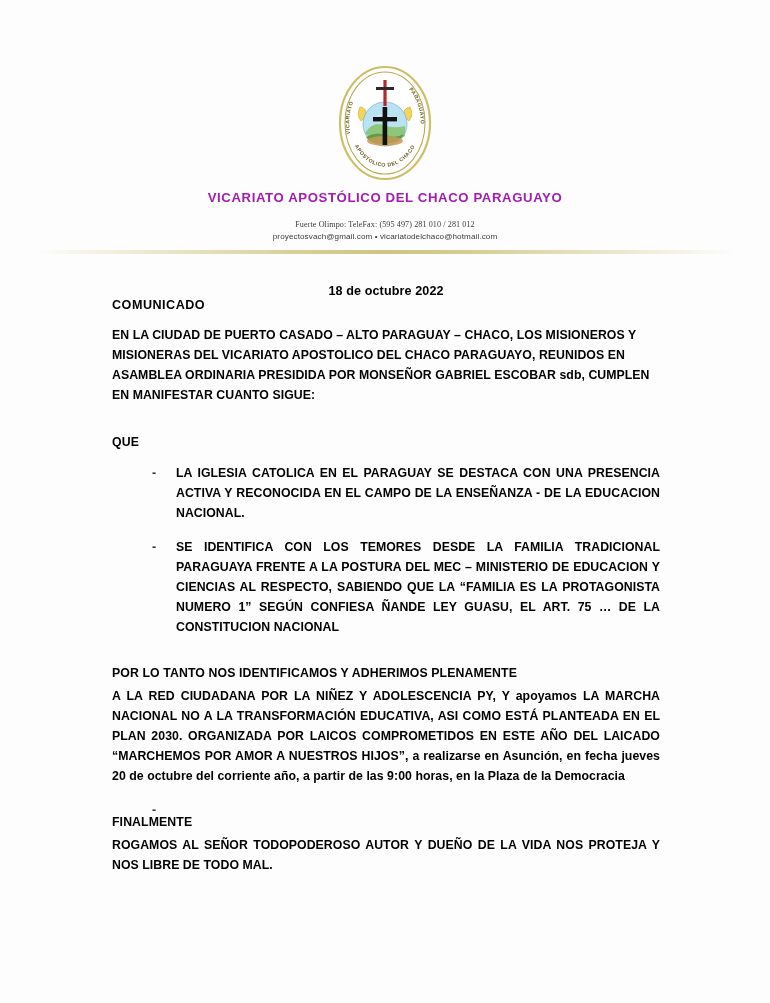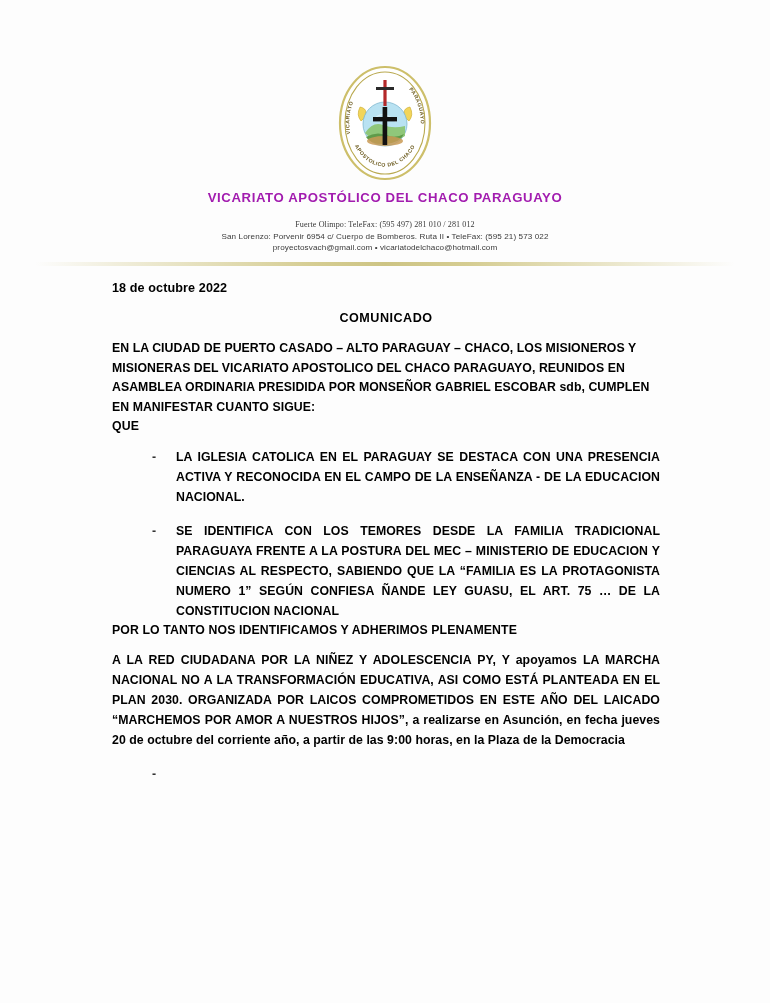--- a/index.html
+++ b/index.html
@@ -65,50 +65,48 @@
         rgba(216,208,154,0) 100%);
     border-radius: 2px;
   }
 
   
   .body-area {
     padding: 0 110px 0 112px;
     box-sizing: border-box;
   }
   .doc-date {
-    margin-top: 15px;
-    text-align: left;
+    margin-top: 30px;
+    text-align: center;
     font-size: 12.6px;
     font-weight: bold;
     letter-spacing: 0.1px;
   }
   .doc-title {
-    margin-top: 16px;
-    text-align: center;
     font-size: 12.6px;
     font-weight: bold;
     letter-spacing: 0.5px;
   }
   .intro {
     margin-top: 14px;
     text-align: left;
     font-size: 12.3px;
     font-weight: bold;
     line-height: 1.62;
     letter-spacing: 0.05px;
   }
   .section-head {
-    margin-top: 1px;
+    margin-top: 29px;
     font-size: 12.3px;
     font-weight: bold;
     text-align: left;
     letter-spacing: 0.1px;
   }
   .para {
-    margin-top: 13px;
+    margin-top: 6px;
     font-size: 12.3px;
     font-weight: bold;
     line-height: 1.63;
     text-align: justify;
     letter-spacing: 0.05px;
   }
   .bullet-list {
     margin: 0;
     padding: 0;
     list-style: none;
@@ -172,21 +170,20 @@
         <rect x="49.6" y="44" width="4.6" height="38" fill="#111111"></rect>
         <rect x="40" y="54" width="24" height="4.4" fill="#111111"></rect>
 
         <rect x="50.4" y="17" width="3.2" height="26" fill="#b4282a"></rect>
         <rect x="43" y="24" width="18" height="3" fill="#2a2a2a"></rect>
       </svg>
     </div>
 
     <div class="org-name">VICARIATO APOSTÓLICO DEL CHACO PARAGUAYO</div>
     <div class="contact-line first">Fuerte Olimpo: TeleFax: (595 497) 281 010 / 281 012</div>
-    <div class="contact-line">San Lorenzo: Porvenir 6954 c/ Cuerpo de Bomberos. Ruta II • TeleFax: (595 21) 573 022</div>
     <div class="contact-line">proyectosvach@gmail.com • vicariatodelchaco@hotmail.com</div>
 
     <div class="rule"></div>
   </div>
 
   <div class="body-area">
 
     <div class="doc-date">18 de octubre 2022</div>
     <div class="doc-title">COMUNICADO</div>
     <div class="intro">EN LA CIUDAD DE PUERTO CASADO – ALTO PARAGUAY – CHACO,  LOS MISIONEROS Y MISIONERAS DEL VICARIATO APOSTOLICO DEL CHACO PARAGUAYO,  REUNIDOS EN ASAMBLEA ORDINARIA PRESIDIDA POR MONSEÑOR GABRIEL ESCOBAR sdb, CUMPLEN EN MANIFESTAR CUANTO SIGUE:</div>
@@ -211,15 +208,19 @@
     </div>
 
     <div>
       <ul class="bullet-list">
         <li class="bullet">
           <span class="dash">-</span>
         </li>
       </ul>
     </div>
 
+    <div>
+      <div class="section-head">FINALMENTE</div>
+      <div class="para">ROGAMOS AL SEÑOR TODOPODEROSO AUTOR Y DUEÑO DE LA VIDA NOS PROTEJA Y NOS LIBRE DE TODO MAL.</div>
+    </div>
 
   </div>
 </div>
 
 </body></html>

